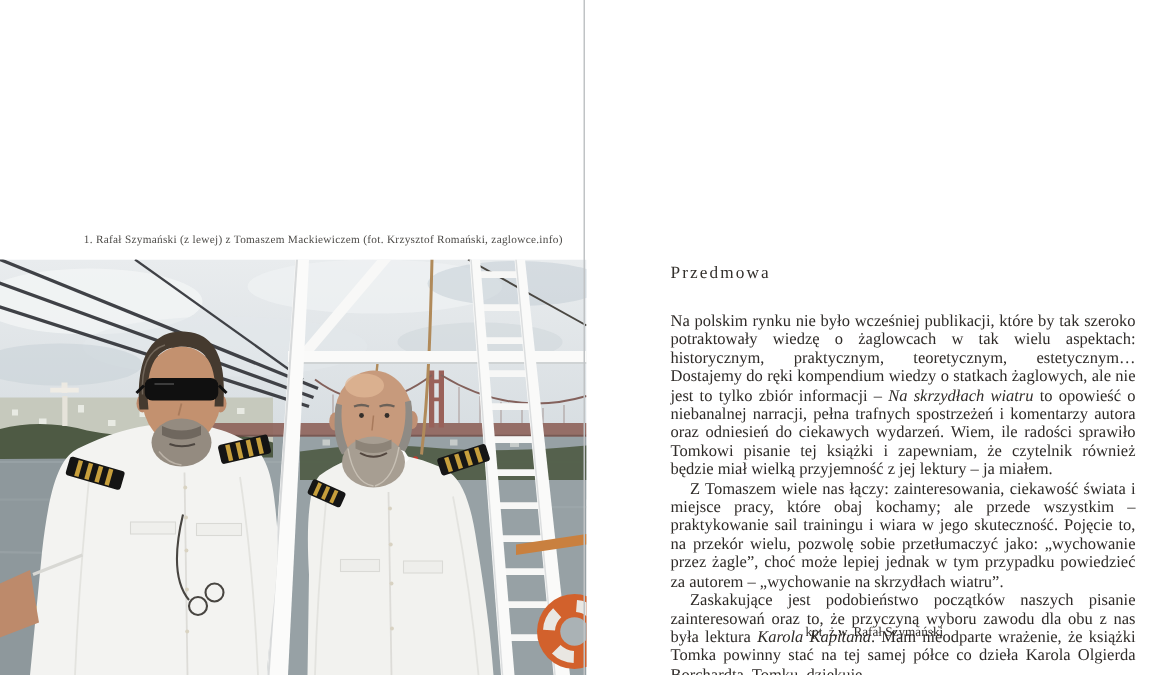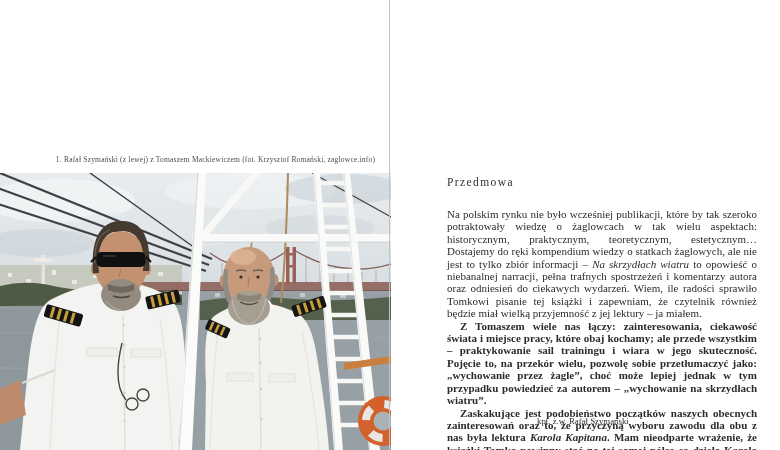--- a/index.html
+++ b/index.html
@@ -20,21 +20,21 @@
   
   .preface-heading{
     position:absolute;left:447px;top:176px;font-size:11.5px;font-weight:normal;
     letter-spacing:1.4px;color:#33302c;
   }
   .preface-body{
     position:absolute;left:447px;top:208px;width:310px;
     font-size:11px;line-height:12.4px;text-align:justify;color:#2f2b28;
   }
   .preface-body p{margin:0;}
-  .preface-body p.indent{text-indent:13px;font-weight:bold;}
+  .preface-body p.indent{text-indent:13px;}
   .signature{
     position:absolute;left:537px;top:415px;font-size:8.8px;line-height:12.6px;color:#2f2b28;
   }
   .signature .sig-name{}
 </style>
 </head>
 <body>
 
 <div class="spread">
 
@@ -289,20 +289,20 @@
     </svg>
   </div>
 
   <div class="gutter"></div>
 
   <div class="preface-heading">Przedmowa</div>
 
   <div class="preface-body">
       <p><span>Na polskim rynku nie było wcześniej publikacji, które by tak szeroko potraktowały wiedzę o żaglowcach w tak wielu aspektach: historycznym, praktycznym, teoretycznym, estetycznym… Dostajemy do ręki kompendium wiedzy o statkach żaglowych, ale nie jest to tylko zbiór informacji – </span><i>Na skrzydłach wiatru</i><span> to opowieść o niebanalnej narracji, pełna trafnych spostrzeżeń i komentarzy autora oraz odniesień do ciekawych wydarzeń. Wiem, ile radości sprawiło Tomkowi pisanie tej książki i zapewniam, że czytelnik również będzie miał wielką przyjemność z jej lektury – ja miałem.</span></p>
       <p class="indent"><span>Z Tomaszem wiele nas łączy: zainteresowania, ciekawość świata i miejsce pracy, które obaj kochamy; ale przede wszystkim – praktykowanie sail trainingu i wiara w jego skuteczność. Pojęcie to, na przekór wielu, pozwolę sobie przetłumaczyć jako: „wychowanie przez żagle”, choć może lepiej jednak w tym przypadku powiedzieć za autorem – „wychowanie na skrzydłach wiatru”.</span></p>
-      <p class="indent"><span>Zaskakujące jest podobieństwo początków naszych obecnych zainteresowań oraz to, że przyczyną wyboru zawodu dla obu z nas była lektura </span><i>Karola Kapitana</i><span>. Mam nieodparte wrażenie, że książki Tomka powinny stać na tej samej półce co dzieła Karola Olgierda Borchardta. Tomku, dziękuję.</span></p>
+      <p class="indent"><span>Zaskakujące jest podobieństwo początków naszych pisanie zainteresowań oraz to, że przyczyną wyboru zawodu dla obu z nas była lektura </span><i>Karola Kapitana</i><span>. Mam nieodparte wrażenie, że książki Tomka powinny stać na tej samej półce co dzieła Karola Olgierda Borchardta. Tomku, dziękuję.</span></p>
     </div>
 
   <div class="signature">
     <div class="sig-name">kpt. ż.w. Rafał Szymański</div>
   </div>
 
 </div>
 
 </body></html>

